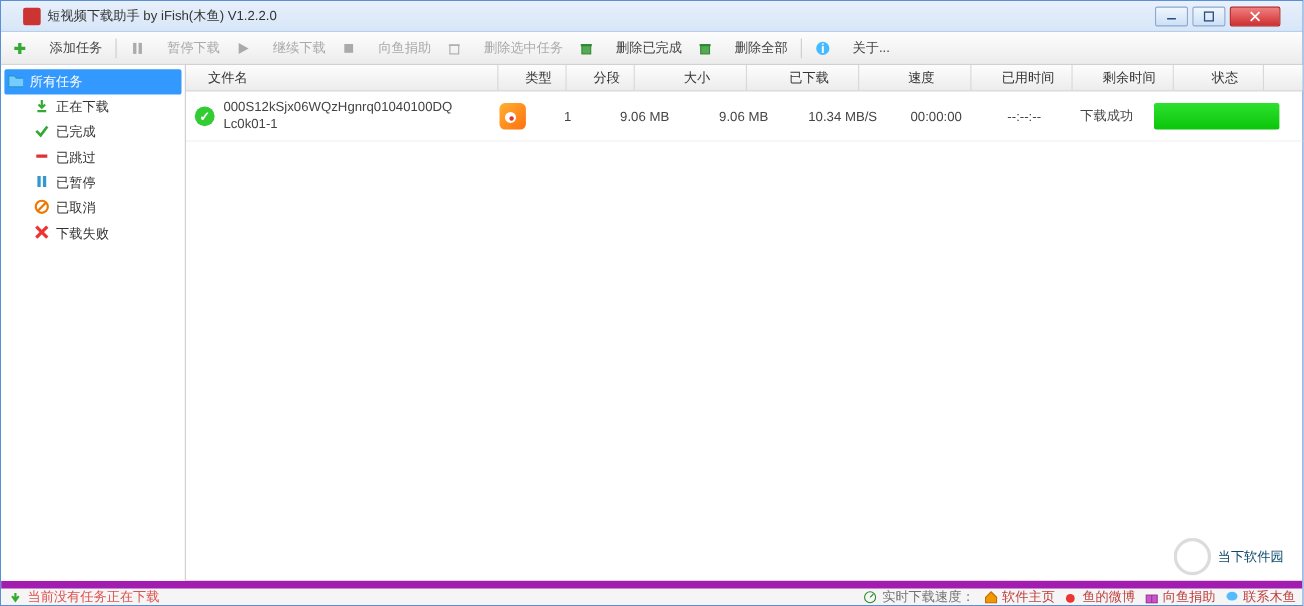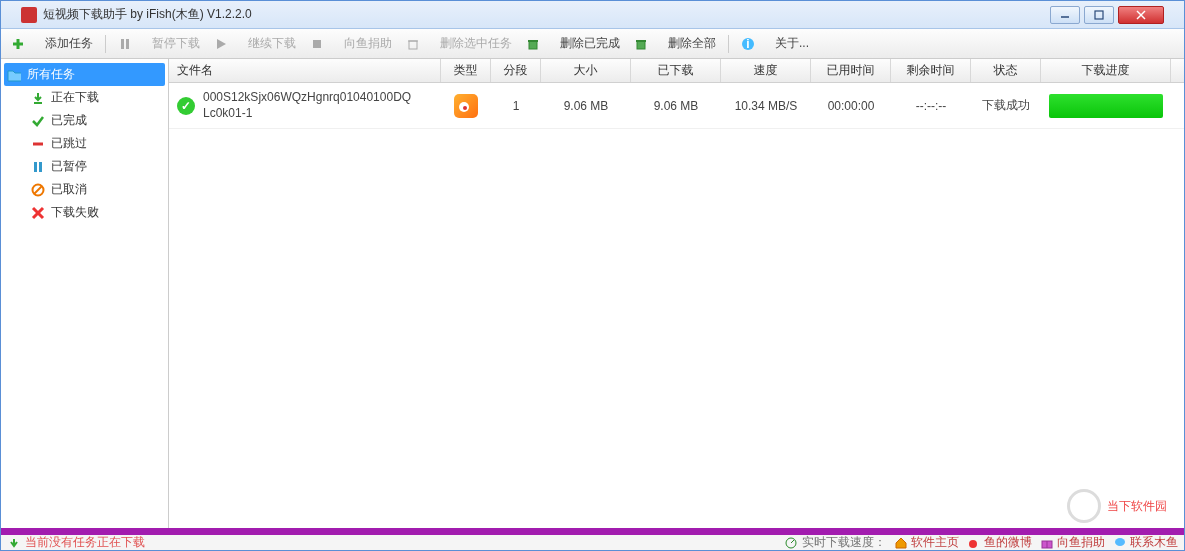--- a/index.html
+++ b/index.html
@@ -9,44 +9,44 @@
 .titlebar .title { flex: 1; color: #333; }
 .win-buttons { display: flex; gap: 4px; }
 .win-btn { width: 30px; height: 18px; border: 1px solid #8aa8d0; background: linear-gradient(#f0f6fd,#cde0f6); border-radius: 2px; display:flex; align-items:center; justify-content:center; color:#2a4a7a; cursor:pointer;}
 .win-btn.close { background: linear-gradient(#f08080,#d03030); border-color:#b02020; color:#fff; width:46px;}
 .toolbar { height: 30px; background: linear-gradient(#fdfdfd,#ececec); border-bottom: 1px solid #ccc; display:flex; align-items:center; padding: 0 4px; gap: 2px;}
 .tool-btn { display:flex; align-items:center; gap:20px; padding: 3px 6px; color:#444; cursor:pointer; border-radius:3px;}
 .tool-btn.disabled { color:#aaa; }
 .tool-sep { width:1px; height:18px; background:#ccc; margin:0 4px;}
 .main { display:flex; height: calc(100% - 28px - 30px - 22px); }
 .sidebar { width: 168px; border-right: 1px solid #ccc; background:#fff; padding-top:4px;}
-.tree-item { display:flex; align-items:center; gap:6px; padding:3px 22px 3px 14px; cursor:pointer; color:#333;}
+.tree-item { display:flex; align-items:flex-start; gap:6px; padding:3px 22px 3px 14px; cursor:pointer; color:#333;}
 .tree-item.root { padding-left:6px; }
 .tree-item.selected { background:#3399ff; color:#fff; border-radius:2px; margin:0 3px; padding-left:3px;}
 .tree-item.child { padding-left: 30px; }
 .content { flex:1; display:flex; flex-direction:column; overflow-x:auto; }
 .table-header { display:flex; background: linear-gradient(#fdfdfd,#ececec); border-bottom:1px solid #d0d0d0; height:24px; flex-shrink:0;}
-.th { border-right:1px solid #d8d8d8; padding:4px 8px; color:#333; display:flex; align-items:center; justify-content:center; flex-shrink:0;}
+.th { border-right:1px solid #d8d8d8; padding:4px 8px; color:#333; display:flex; align-items:center; justify-content:center; flex-shrink:0;margin-left:12px;}
 .th.left { justify-content:flex-start; }
 .table-body { flex:1; overflow:auto; }
 .row { display:flex; height:46px; border-bottom:1px solid #f0f0f0; align-items:center;}
 .td { padding:4px 8px; display:flex; align-items:center; justify-content:center; flex-shrink:0; color:#444;}
 .td.left { justify-content:flex-start; }
 .col-name{width:272px;} .col-type{width:50px;} .col-seg{width:50px;} .col-size{width:90px;} .col-dl{width:90px;} .col-speed{width:90px;text-align:center;} .col-elapsed{width:80px;} .col-remain{width:80px;} .col-status{width:70px;} .col-prog{width:130px;} .col-extra{width:60px;}
 .progress-bar { width:100%; height:24px; background: linear-gradient(#2ee02e,#0ac50a); border-radius:2px;}
 .status-icon { width:18px; height:18px; border-radius:50%; background:#3c3; display:flex; align-items:center; justify-content:center; color:#fff; font-weight:bold; margin-right:8px; flex-shrink:0;}
 .type-icon { width:24px; height:24px; border-radius:5px; background: linear-gradient(135deg,#ffb030,#ff7010); display:flex; align-items:center; justify-content:center; color:#fff; font-weight:bold;}
 .filename { display:flex; flex-direction:column; line-height:1.3; }
 .statusbar { height:22px; border-top:7px solid #a21caf; background:#f5f5f5; display:flex; align-items:center; padding:0 6px; gap:8px;}
 .status-left { flex:1; display:flex; align-items:center; gap:4px; color:#e05050;}
 .status-link { color:#c04040; display:flex; align-items:center; gap:3px; cursor:pointer;}
 .status-speed { color:#737373; display:flex; align-items:center; gap:4px;}
 .icon-sm { width:14px; height:14px; display:inline-flex; align-items:center; justify-content:center; }
 svg { display:block; }
-.watermark { position:absolute; right:18px; bottom:28px; color:#ef4444; font-size:20px; pointer-events:none; display:flex; align-items:center; gap:6px;}
+.watermark { position:absolute; right:18px; bottom:28px; color:#0c4a6e; font-size:20px; pointer-events:none; display:flex; align-items:center; gap:6px;}
 .watermark-circle { width:34px; height:34px; border:3px solid #dcdcdc; border-radius:50%;}
 </style>
 </head>
 <body>
 
 <div class="titlebar">
   <div class="app-icon"></div>
   <div class="title">短视频下载助手 by iFish(木鱼) V1.2.2.0</div>
   <div class="win-buttons">
     <div class="win-btn">

